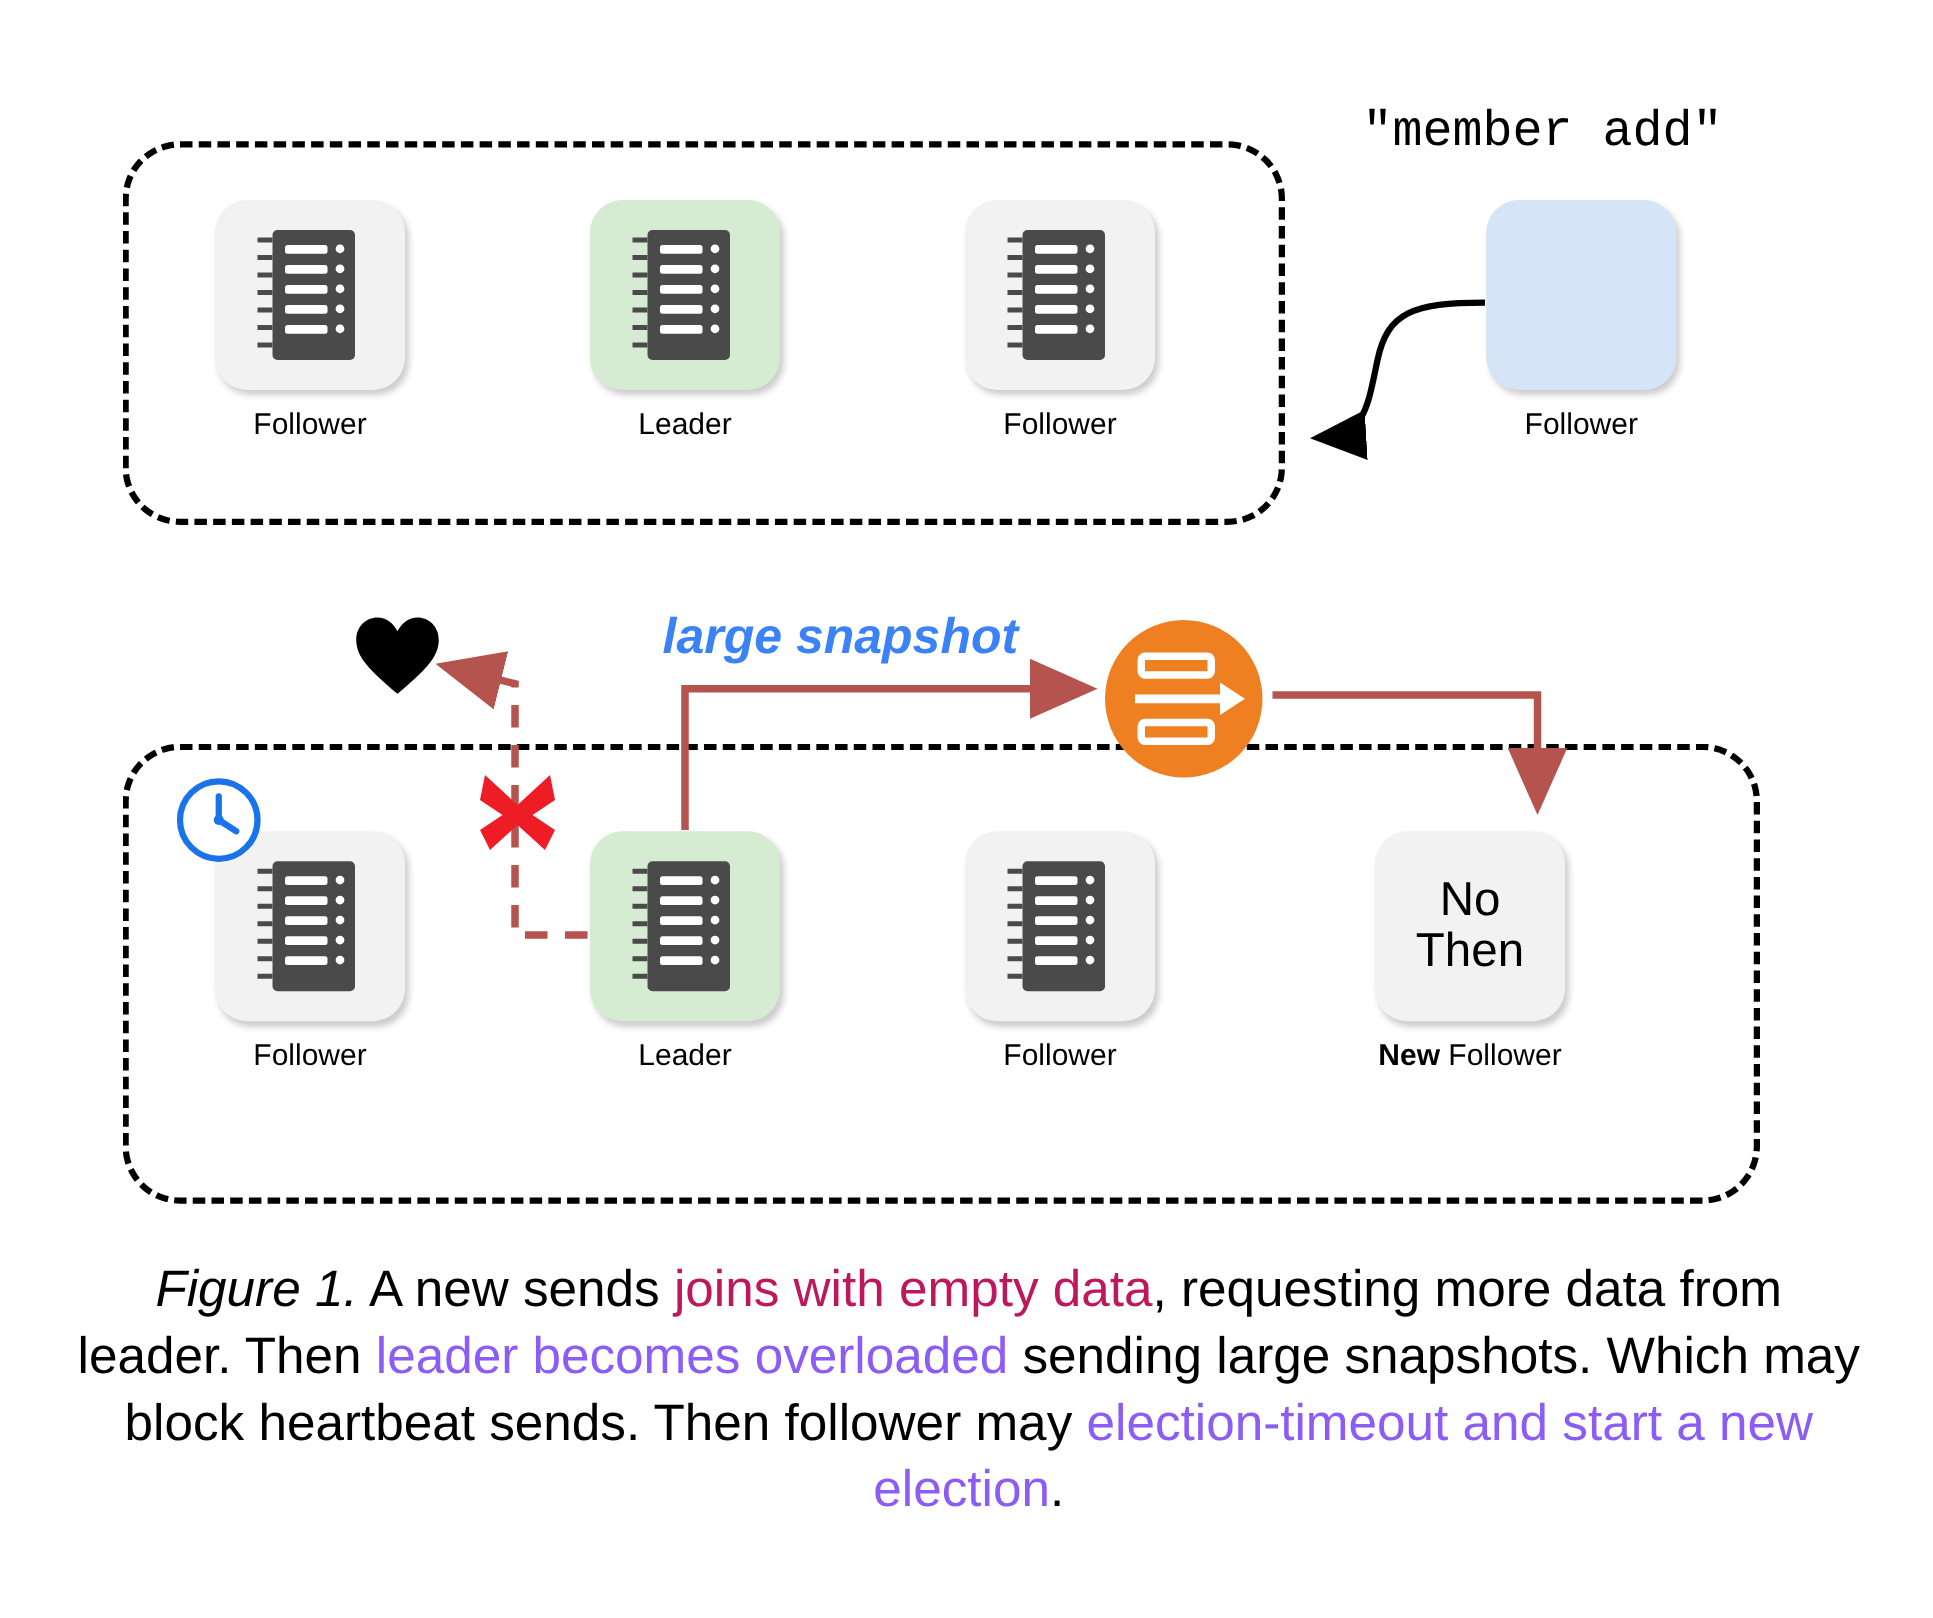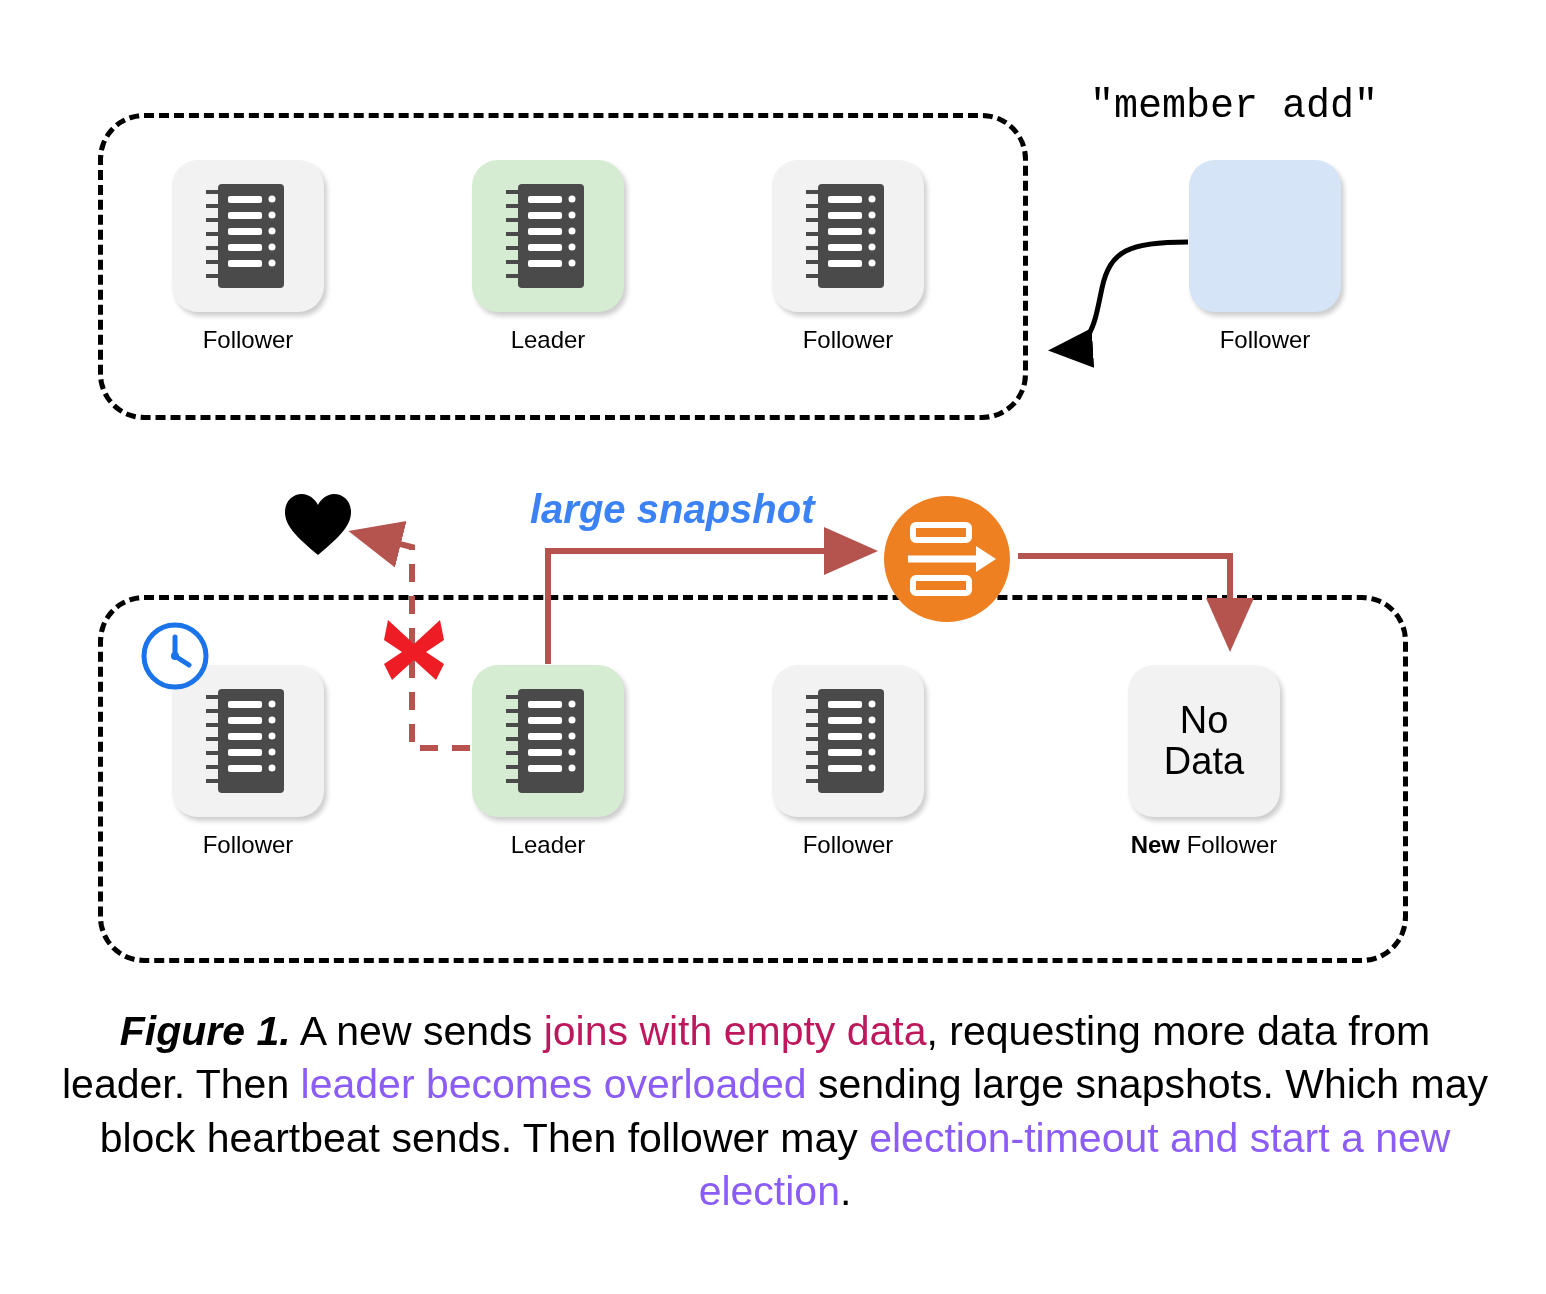--- a/index.html
+++ b/index.html
@@ -80,21 +80,21 @@
   
   #node-top-follower-1 { left: 168px; top: 160px; }
   #node-top-leader     { left: 468px; top: 160px; }
   #node-top-follower-2 { left: 768px; top: 160px; }
   #node-top-newmember  { left: 1185px; top: 160px; }
 
   
   #node-bot-follower-1 { left: 168px; top: 665px; }
   #node-bot-leader     { left: 468px; top: 665px; }
   #node-bot-follower-2 { left: 768px; top: 665px; }
-  #node-bot-newfollow  { left: 1124px; top: 665px; }
+  #node-bot-newfollow  { left: 1096px; top: 665px; }
 
   
   #member-add-label {
     position: absolute;
     left: 1090px;
     top: 84px;
     font-family: "Liberation Mono", monospace;
     font-size: 40px;
     letter-spacing: 0px;
     white-space: nowrap;
@@ -142,21 +142,21 @@
   
   #caption {
     position: absolute;
     left: 60px;
     top: 1005px;
     width: 1430px;
     text-align: center;
     font-size: 41px;
     line-height: 1.30;
   }
-  #caption .fig { font-style: italic; font-weight: bold; }
+  #caption .fig { font-style: italic; font-weight: normal; }
   #caption .blue { color: #be185d; }
   #caption .red { color: #8b5cf6; }
 </style>
 </head>
 <body>
 
 <div class="stage">
 
   <div class="cluster-box" id="cluster-top"></div>
   <div class="cluster-box" id="cluster-bottom"></div>
@@ -356,21 +356,21 @@
           <rect x="6" y="94" width="12" height="4"></rect>
         </g>
       </svg>
     </div>
     <div class="node-label">Follower</div>
   </div>
 
   <div class="node" id="node-bot-newfollow">
     <div class="node-tile nodata">
       <span>No</span>
-      <span>Data</span>
+      <span>Then</span>
     </div>
     <div class="node-label"><b>New</b><span> Follower</span></div>
   </div>
 
   <svg id="heart-icon" viewBox="0 0 70 66">
     <path d="M35 63 C12 44 2 33 2 20 C2 9 10 2 19 2 C26 2 32 7 35 13 C38 7 44 2 51 2 C60 2 68 9 68 20 C68 33 58 44 35 63 Z" fill="#000"></path>
   </svg>
 
   <svg id="x-mark" viewBox="0 0 72 72">
     <path d="M10 8 L36 32 L62 8 L66 28 L48 40 L66 52 L58 68 L36 48 L14 68 L6 52 L24 40 L6 28 Z" fill="#ee1c25"></path>

